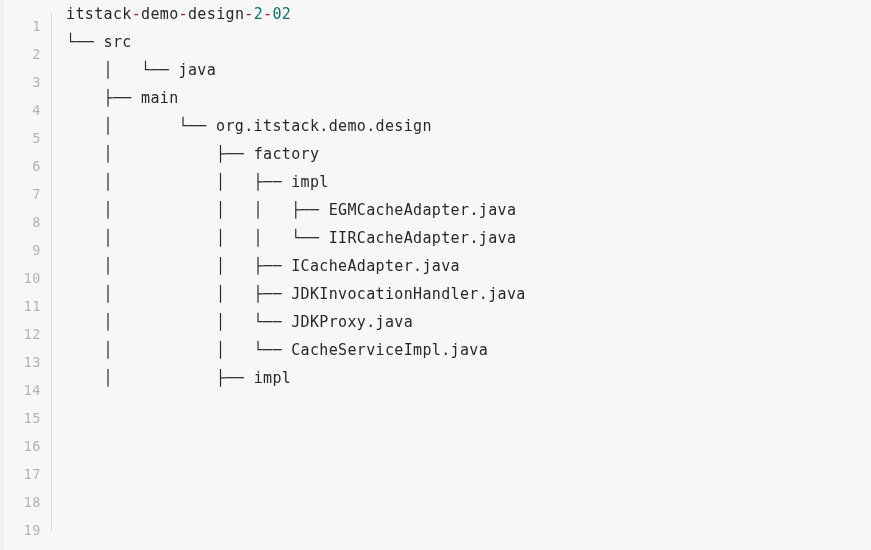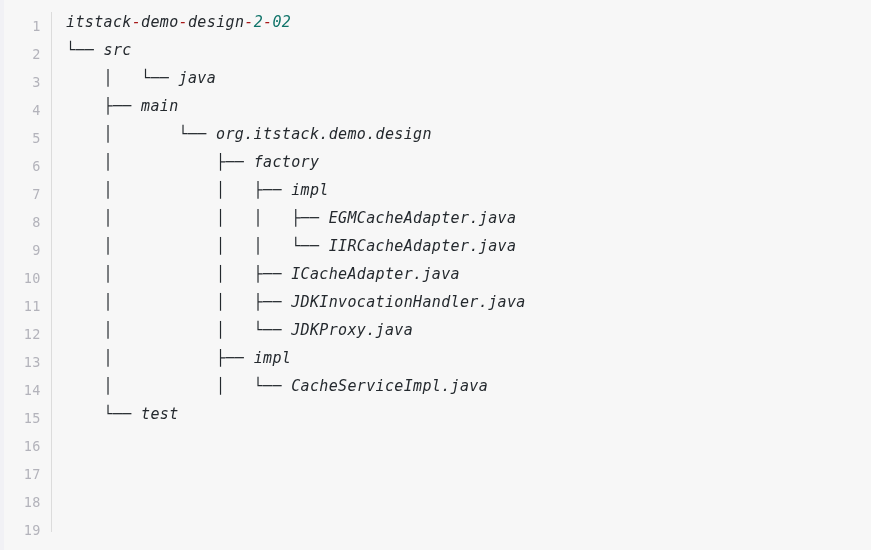--- a/index.html
+++ b/index.html
@@ -59,25 +59,24 @@
     height: 28px;
     line-height: 28px;
     padding-right: 11px;
     font-size: 13.5px;
     color: #b3b3bb;
     letter-spacing: 0.5px;
   }
 
   #code-lines {
     flex: 1 1 auto;
-    padding-top: 8px;
+    padding-top: 0;
     padding-left: 14px;
     box-sizing: border-box;
     overflow: hidden;
-    font-style: italic;
   }
   .cl {
     display: block;
     height: 28px;
     line-height: 28px;
     font-size: 15px;
     color: #24292e;
     white-space: pre;
     letter-spacing: 0.35px;
   }
@@ -117,18 +116,17 @@
       <span class="cl"><span>    │   └── </span><span>java</span></span>
       <span class="cl"><span>    ├── </span><span>main</span></span>
       <span class="cl"><span>    │       └── </span><span>org.itstack.demo.design</span></span>
       <span class="cl"><span>    │           ├── </span><span>factory</span></span>
       <span class="cl"><span>    │           │   ├── </span><span>impl</span></span>
       <span class="cl"><span>    │           │   │   ├── </span><span>EGMCacheAdapter.java</span></span>
       <span class="cl"><span>    │           │   │   └── </span><span>IIRCacheAdapter.java</span></span>
       <span class="cl"><span>    │           │   ├── </span><span>ICacheAdapter.java</span></span>
       <span class="cl"><span>    │           │   ├── </span><span>JDKInvocationHandler.java</span></span>
       <span class="cl"><span>    │           │   └── </span><span>JDKProxy.java</span></span>
+      <span class="cl"><span>    │           │   └── </span><span>CacheServiceImpl.java</span></span>
       <span class="cl"><span>    │           ├── </span><span>impl</span></span>
-      <span class="cl"><span>    │           │   └── </span><span>CacheServiceImpl.java</span></span>
-      <span class="cl"><span>    └── </span><span>test</span></span>
     </div>
 
 </div>
 
 </body></html>

